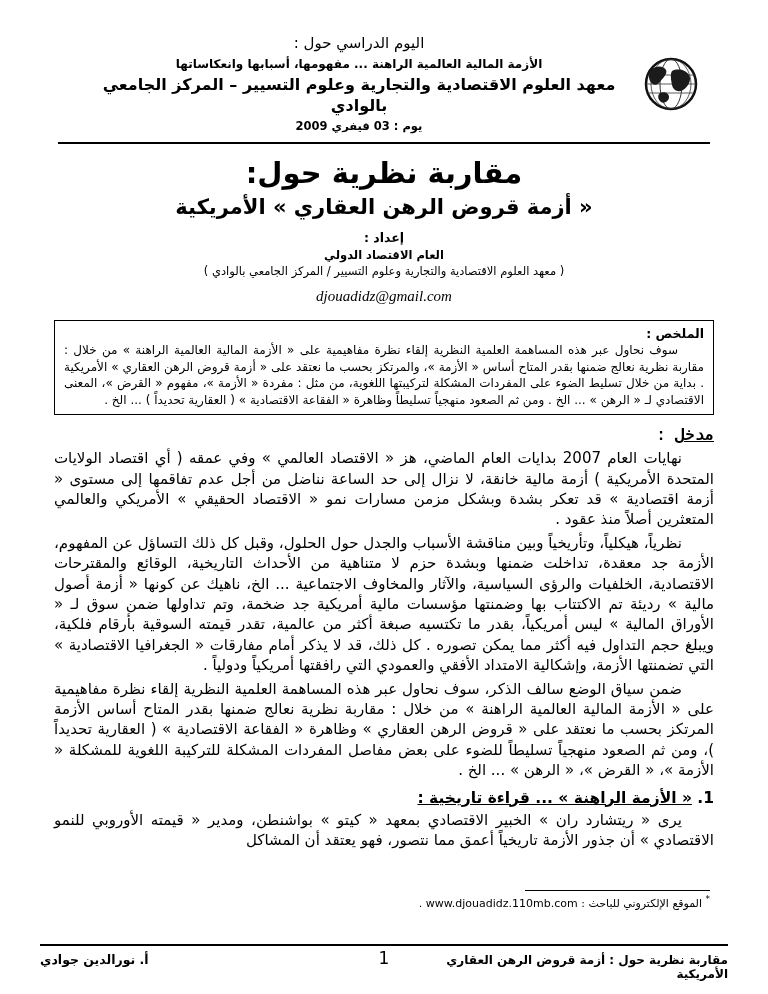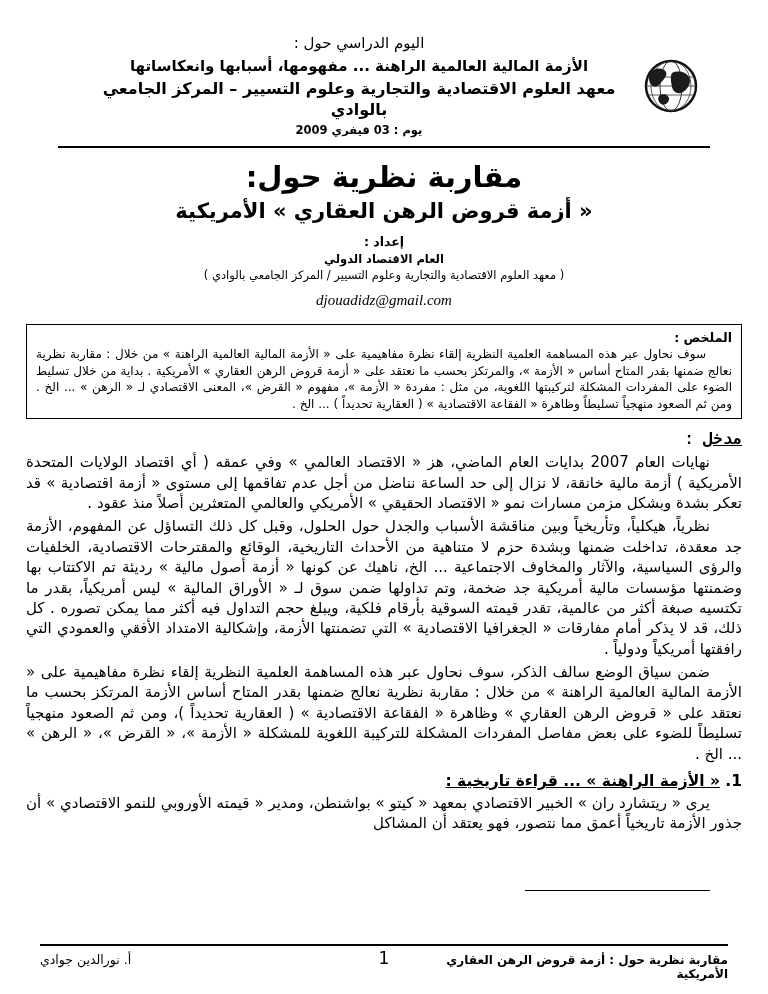--- a/index.html
+++ b/index.html
@@ -14,26 +14,26 @@
   }
   
   .doc-header{
     display:flex;align-items:center;gap:10px;
     padding:34px 68px 0 86px;
   }
   .logo-box{flex:0 0 62px;height:66px;}
   .globe-box{flex:0 0 58px;height:58px;}
   .header-text{flex:1;text-align:center;direction:rtl;line-height:1.3;}
   .hdr-line1{font-size:15px;font-weight:normal;}
-  .hdr-title{font-size:15px;font-weight:bold;margin-top:3px;}
+  .hdr-title{font-size:12px;font-weight:bold;margin-top:3px;}
   .hdr-inst{font-size:16px;font-weight:bold;margin-top:3px;}
   .hdr-date{font-size:11.5px;font-weight:bold;margin-top:2px;}
   .rule{border:none;border-top:2px solid #000;margin:8px 58px 0;}
   
-  .main{direction:rtl;padding:0 26px;margin-top:8px;}
+  .main{direction:rtl;padding:0 54px;margin-top:8px;}
   .doc-title1{font-size:29px;font-weight:bold;text-align:center;margin-top:12px;}
   .doc-title2{font-size:21px;font-weight:bold;text-align:center;margin-top:5px;}
   .author-block{text-align:center;margin-top:10px;font-size:12px;line-height:1.45;}
   .prepared{font-weight:bold;font-size:12.5px;}
   .author-name{font-weight:bold;font-size:13.5px;}
   .role{font-size:11.5px;font-weight:bold;}
   .affiliation{font-size:11.5px;}
   .email{direction:ltr;font-family:"Liberation Serif",serif;font-style:italic;font-size:15px;margin-top:6px;}
   .abstract-box{
     border:1px solid #000;
@@ -48,21 +48,21 @@
   .para{font-size:15px;line-height:1.36;text-align:justify;text-indent:32px;margin:3px 0;}
   .section-heading{font-size:15.5px;font-weight:bold;margin:8px 0 2px;}
   
   .footnote-area{position:absolute;left:58px;right:58px;top:890px;direction:rtl;font-size:11px;}
   .footnote-rule{width:185px;border:none;border-top:1px solid #000;margin:0 0 3px 0;}
   .fn-marker{vertical-align:super;font-size:9px;}
   
   .doc-footer{position:absolute;left:40px;right:40px;top:944px;}
   .footer-rule{border:none;border-top:2px solid #000;margin:0;}
   .footer-row{display:grid;grid-template-columns:1fr auto 1fr;align-items:baseline;margin-top:2px;}
-  .footer-left{text-align:left;font-weight:normal;font-size:12.5px;direction:rtl;}
+  .footer-left{text-align:left;font-weight:bold;font-size:12.5px;direction:rtl;}
   .footer-page{text-align:center;font-size:17px;padding:0 12px;}
   .footer-right{text-align:right;font-weight:bold;font-size:12px;direction:rtl;}
   svg{display:block;}
 </style>
 </head>
 <body>
 
 <div class="page">
 
   <div class="doc-header">
@@ -121,20 +121,21 @@
     <p class="para">نظرياً، هيكلياً، وتأريخياً وبين مناقشة الأسباب والجدل حول الحلول، وقبل كل ذلك التساؤل عن المفهوم، الأزمة جد معقدة، تداخلت ضمنها وبشدة حزم لا متناهية من الأحداث التاريخية، الوقائع والمقترحات الاقتصادية، الخلفيات والرؤى السياسية، والآثار والمخاوف الاجتماعية ... الخ، ناهيك عن كونها « أزمة أصول مالية » رديئة تم الاكتتاب بها وضمنتها مؤسسات مالية أمريكية جد ضخمة، وتم تداولها ضمن سوق لـ « الأوراق المالية » ليس أمريكياً، بقدر ما تكتسيه صبغة أكثر من عالمية، تقدر قيمته السوقية بأرقام فلكية، ويبلغ حجم التداول فيه أكثر مما يمكن تصوره . كل ذلك، قد لا يذكر أمام مفارقات « الجغرافيا الاقتصادية » التي تضمنتها الأزمة، وإشكالية الامتداد الأفقي والعمودي التي رافقتها أمريكياً ودولياً .</p>
     <p class="para">ضمن سياق الوضع سالف الذكر، سوف نحاول عبر هذه المساهمة العلمية النظرية إلقاء نظرة مفاهيمية على « الأزمة المالية العالمية الراهنة » من خلال : مقاربة نظرية نعالج ضمنها بقدر المتاح أساس الأزمة المرتكز بحسب ما نعتقد على « قروض الرهن العقاري » وظاهرة « الفقاعة الاقتصادية » ( العقارية تحديداً )، ومن ثم الصعود منهجياً تسليطاً للضوء على بعض مفاصل المفردات المشكلة للتركيبة اللغوية للمشكلة « الأزمة »، « القرض »، « الرهن » ... الخ .</p>
 
     <div class="section-heading"><span>1. </span><span class="u">« الأزمة الراهنة » ... قراءة تاريخية :</span></div>
 
     <p class="para">يرى « ريتشارد ران » الخبير الاقتصادي بمعهد « كيتو » بواشنطن، ومدير « قيمته الأوروبي للنمو الاقتصادي » أن جذور الأزمة تاريخياً أعمق مما نتصور، فهو يعتقد أن المشاكل</p>
   </div>
 
   <div class="footnote-area">
     <hr class="footnote-rule">
+    <div><span class="fn-marker">*</span> <span>الموقع الإلكتروني للباحث : www.djouadidz.110mb.com .</span></div>
   </div>
 
   <div class="doc-footer">
     <hr class="footer-rule">
     <div class="footer-row">
       <div class="footer-left">أ. نورالدين جوادي</div>
       <div class="footer-page">1</div>
       <div class="footer-right">مقاربة نظرية حول : أزمة قروض الرهن العقاري الأمريكية</div>
     </div>
   </div>

